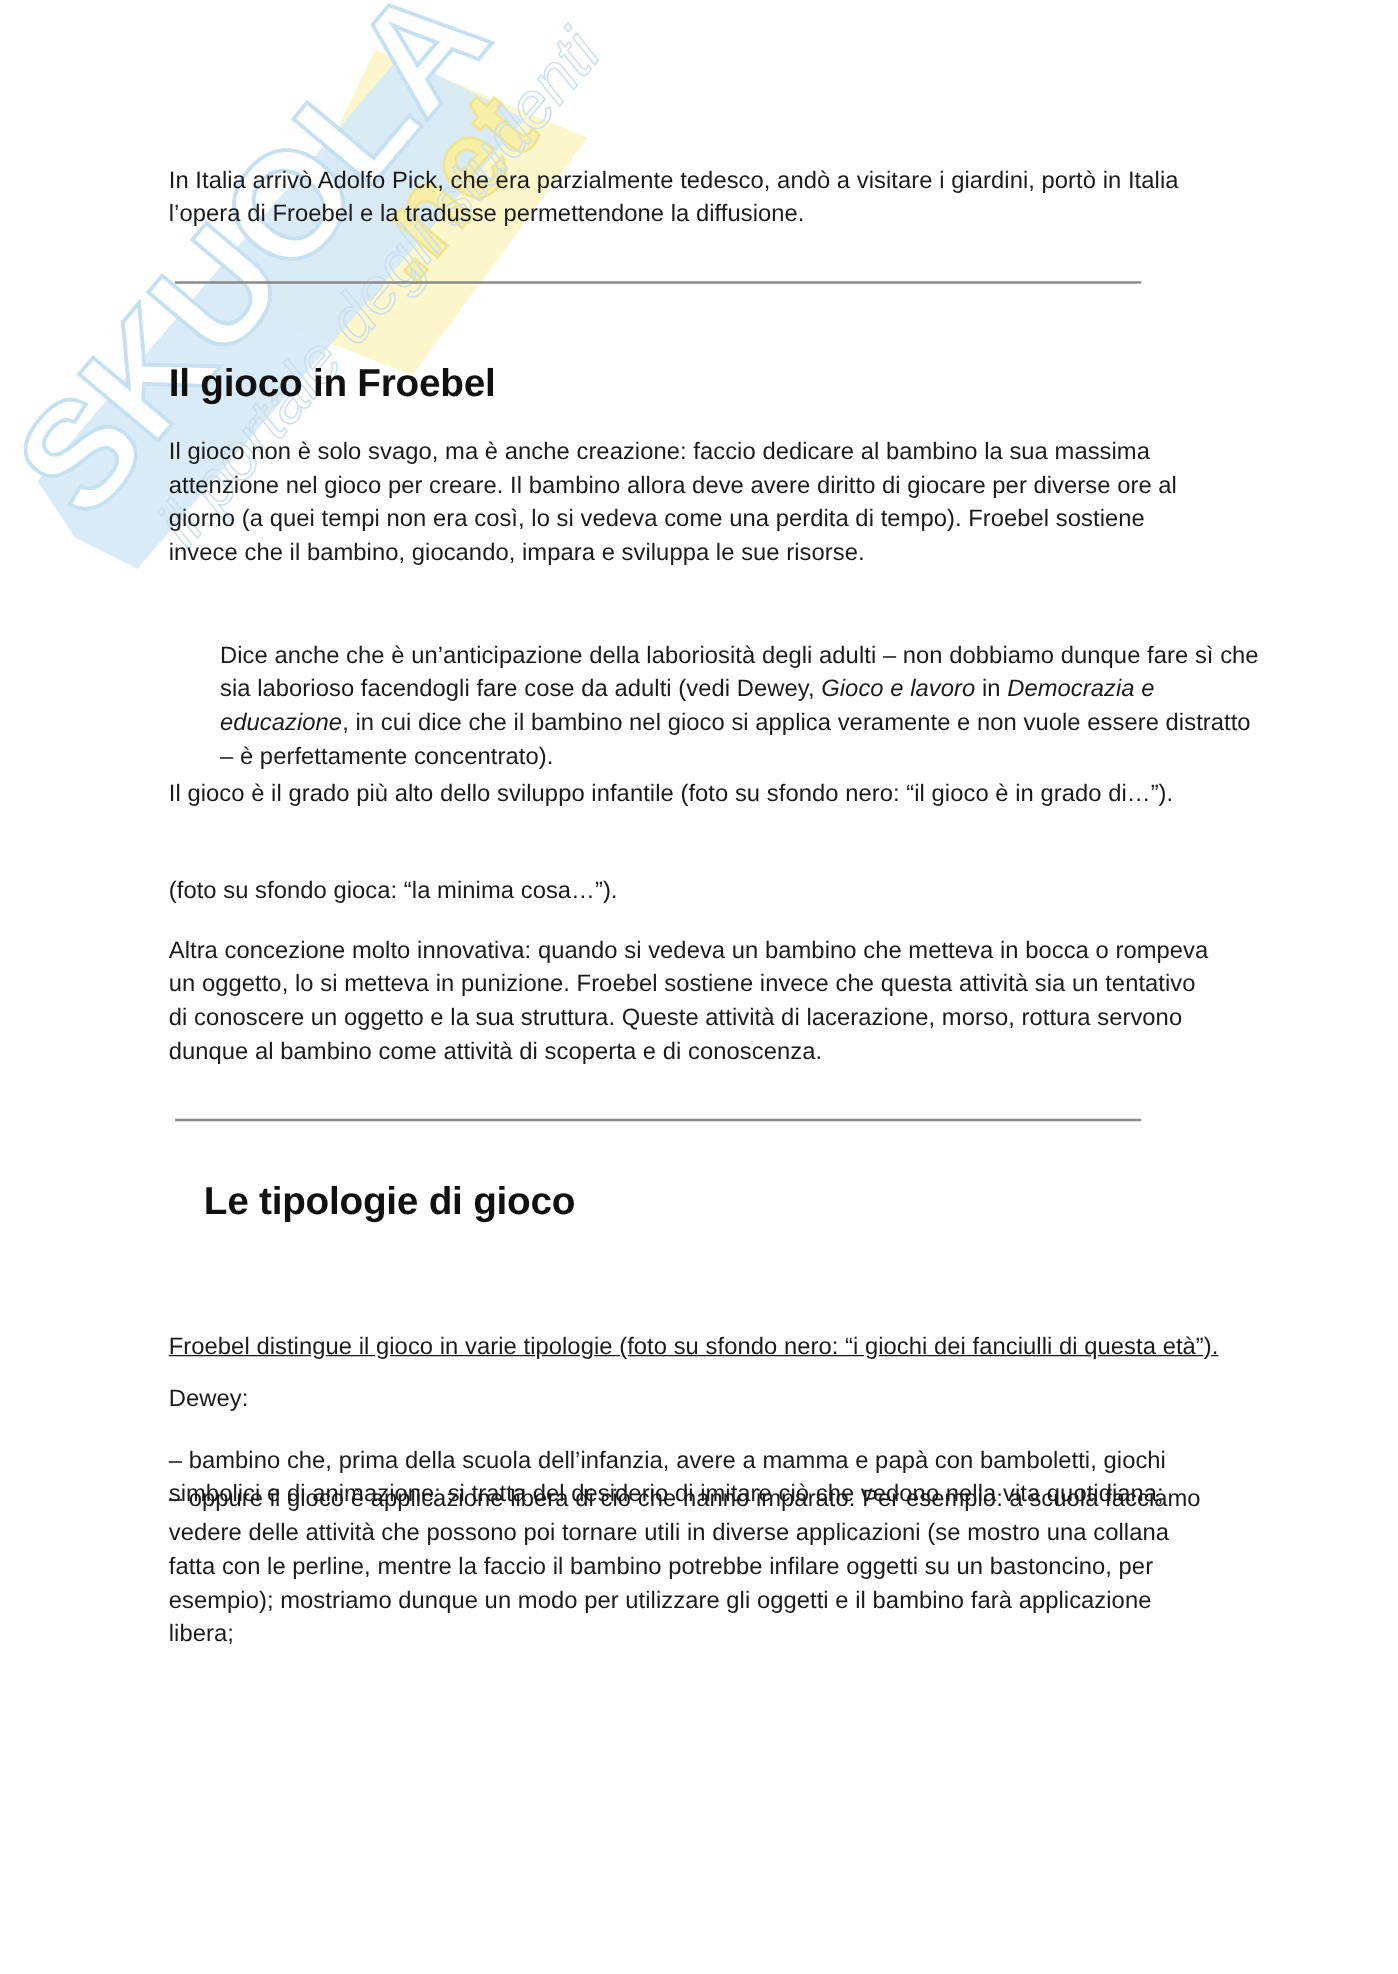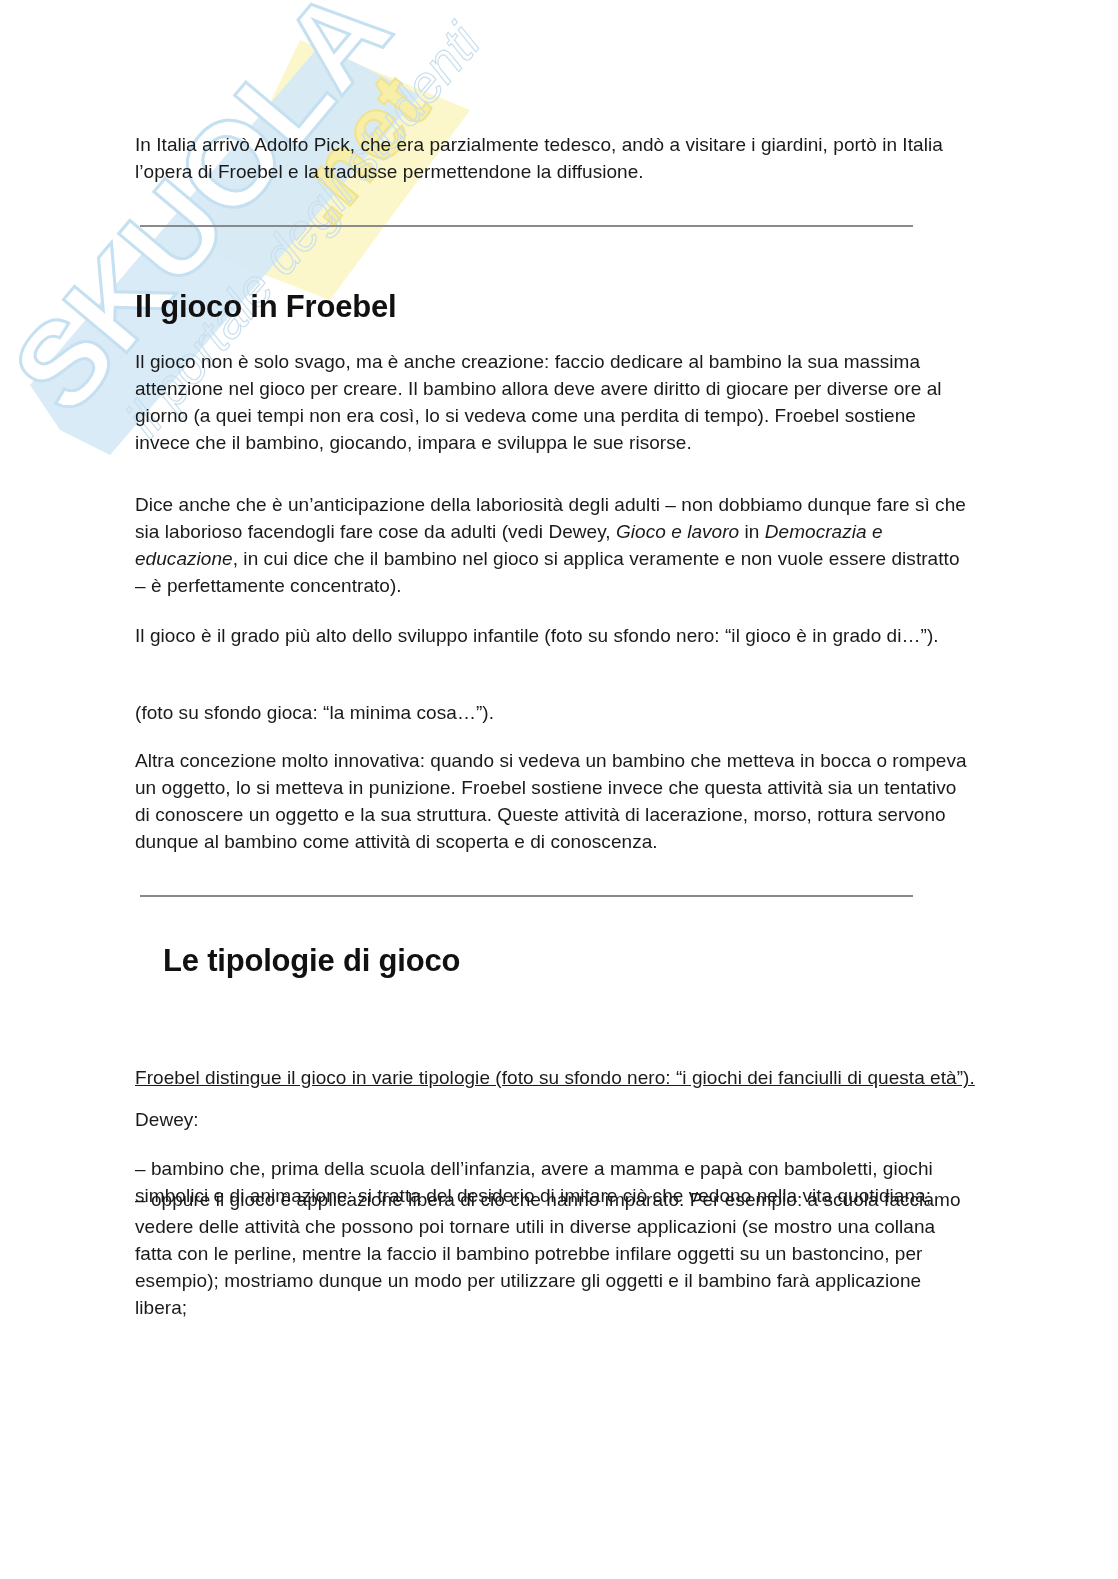--- a/index.html
+++ b/index.html
@@ -89,21 +89,21 @@
 
   <section>
     <div class="block" style="top:282px;">
       <h1>Il gioco in Froebel</h1>
     </div>
 
     <div class="block" style="top:348px;">
       <p>Il gioco non è solo svago, ma è anche creazione: faccio dedicare al bambino la sua massima attenzione nel gioco per creare. Il bambino allora deve avere diritto di giocare per diverse ore al giorno (a quei tempi non era così, lo si vedeva come una perdita di tempo). Froebel sostiene invece che il bambino, giocando, impara e sviluppa le sue risorse.</p>
     </div>
 
-    <div class="block" style="top:491px;">
+    <div class="block" style="top:511px;margin-left:41px;">
       <p><span>Dice anche che è un’anticipazione della laboriosità degli adulti – non dobbiamo dunque fare sì che sia laborioso facendogli fare cose da adulti (vedi Dewey, </span><em>Gioco e lavoro</em><span> in </span><em>Democrazia e educazione</em><span>, in cui dice che il bambino nel gioco si applica veramente e non vuole essere distratto – è perfettamente concentrato).</span></p>
     </div>
 
     <div class="block" style="top:622px;">
       <p>Il gioco è il grado più alto dello sviluppo infantile (foto su sfondo nero: “il gioco è in grado di…”).</p>
     </div>
 
     <div class="block" style="top:699px;">
       <p>(foto su sfondo gioca: “la minima cosa…”).</p>
     </div>

